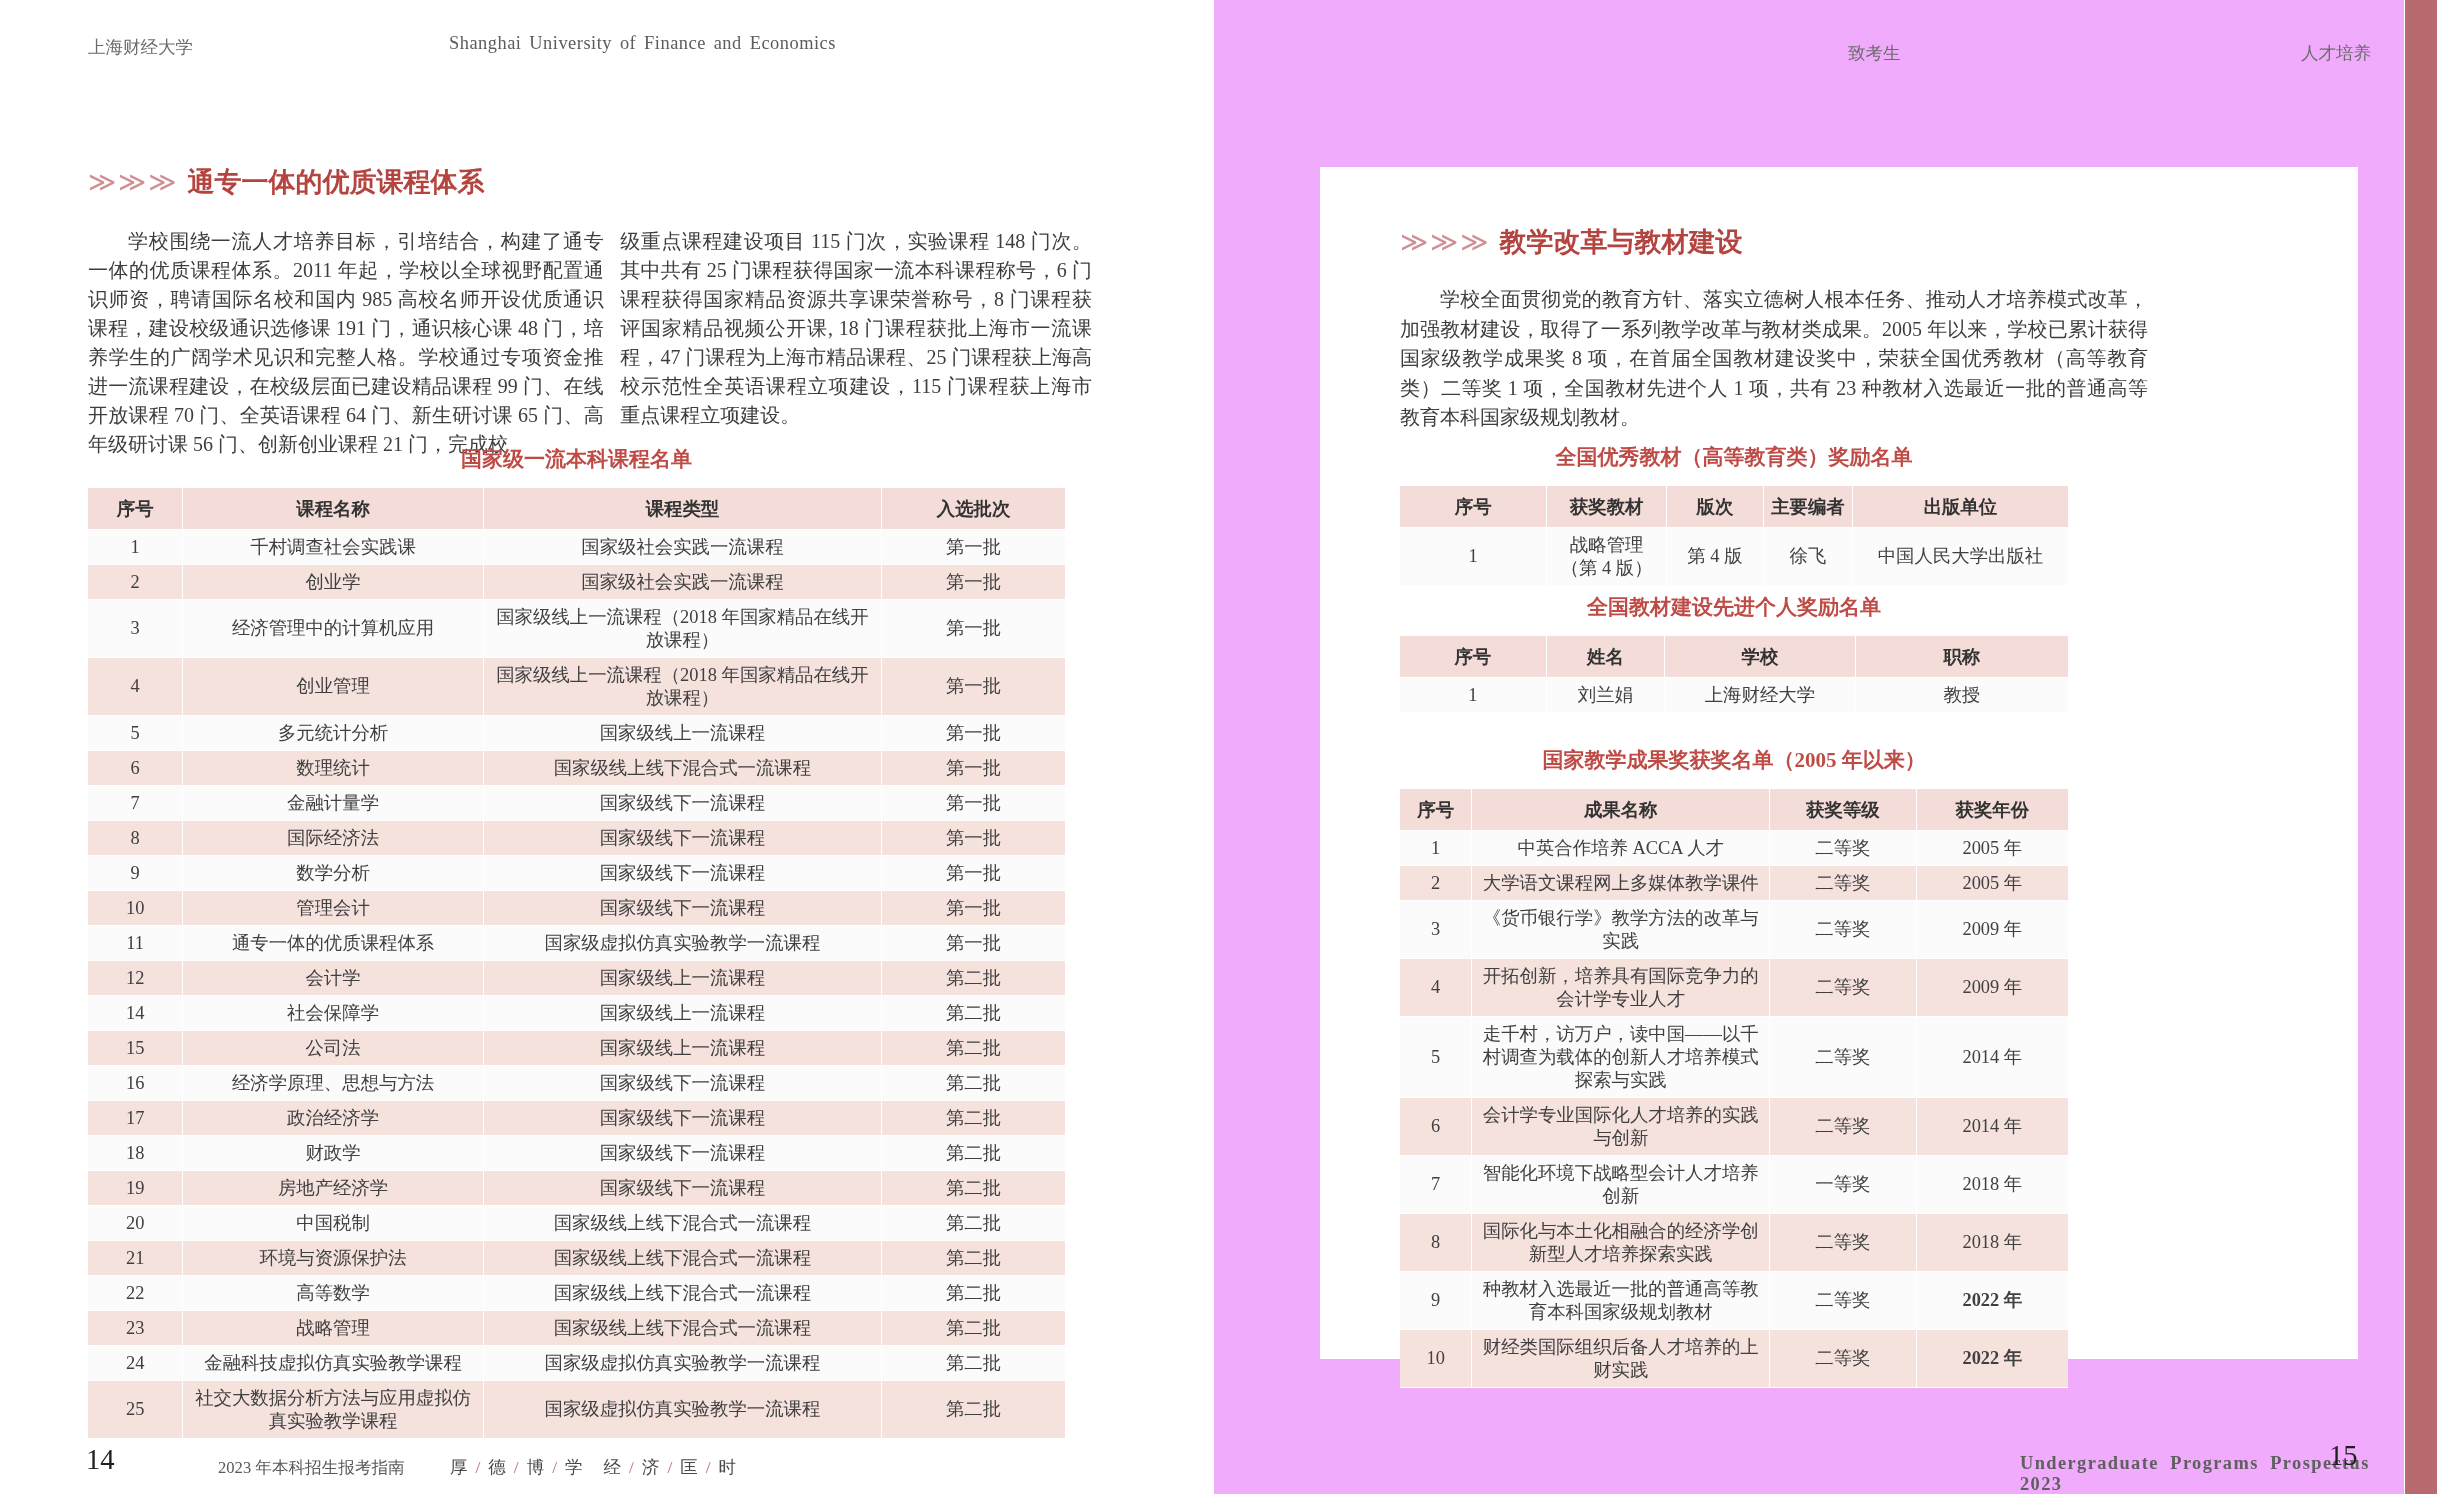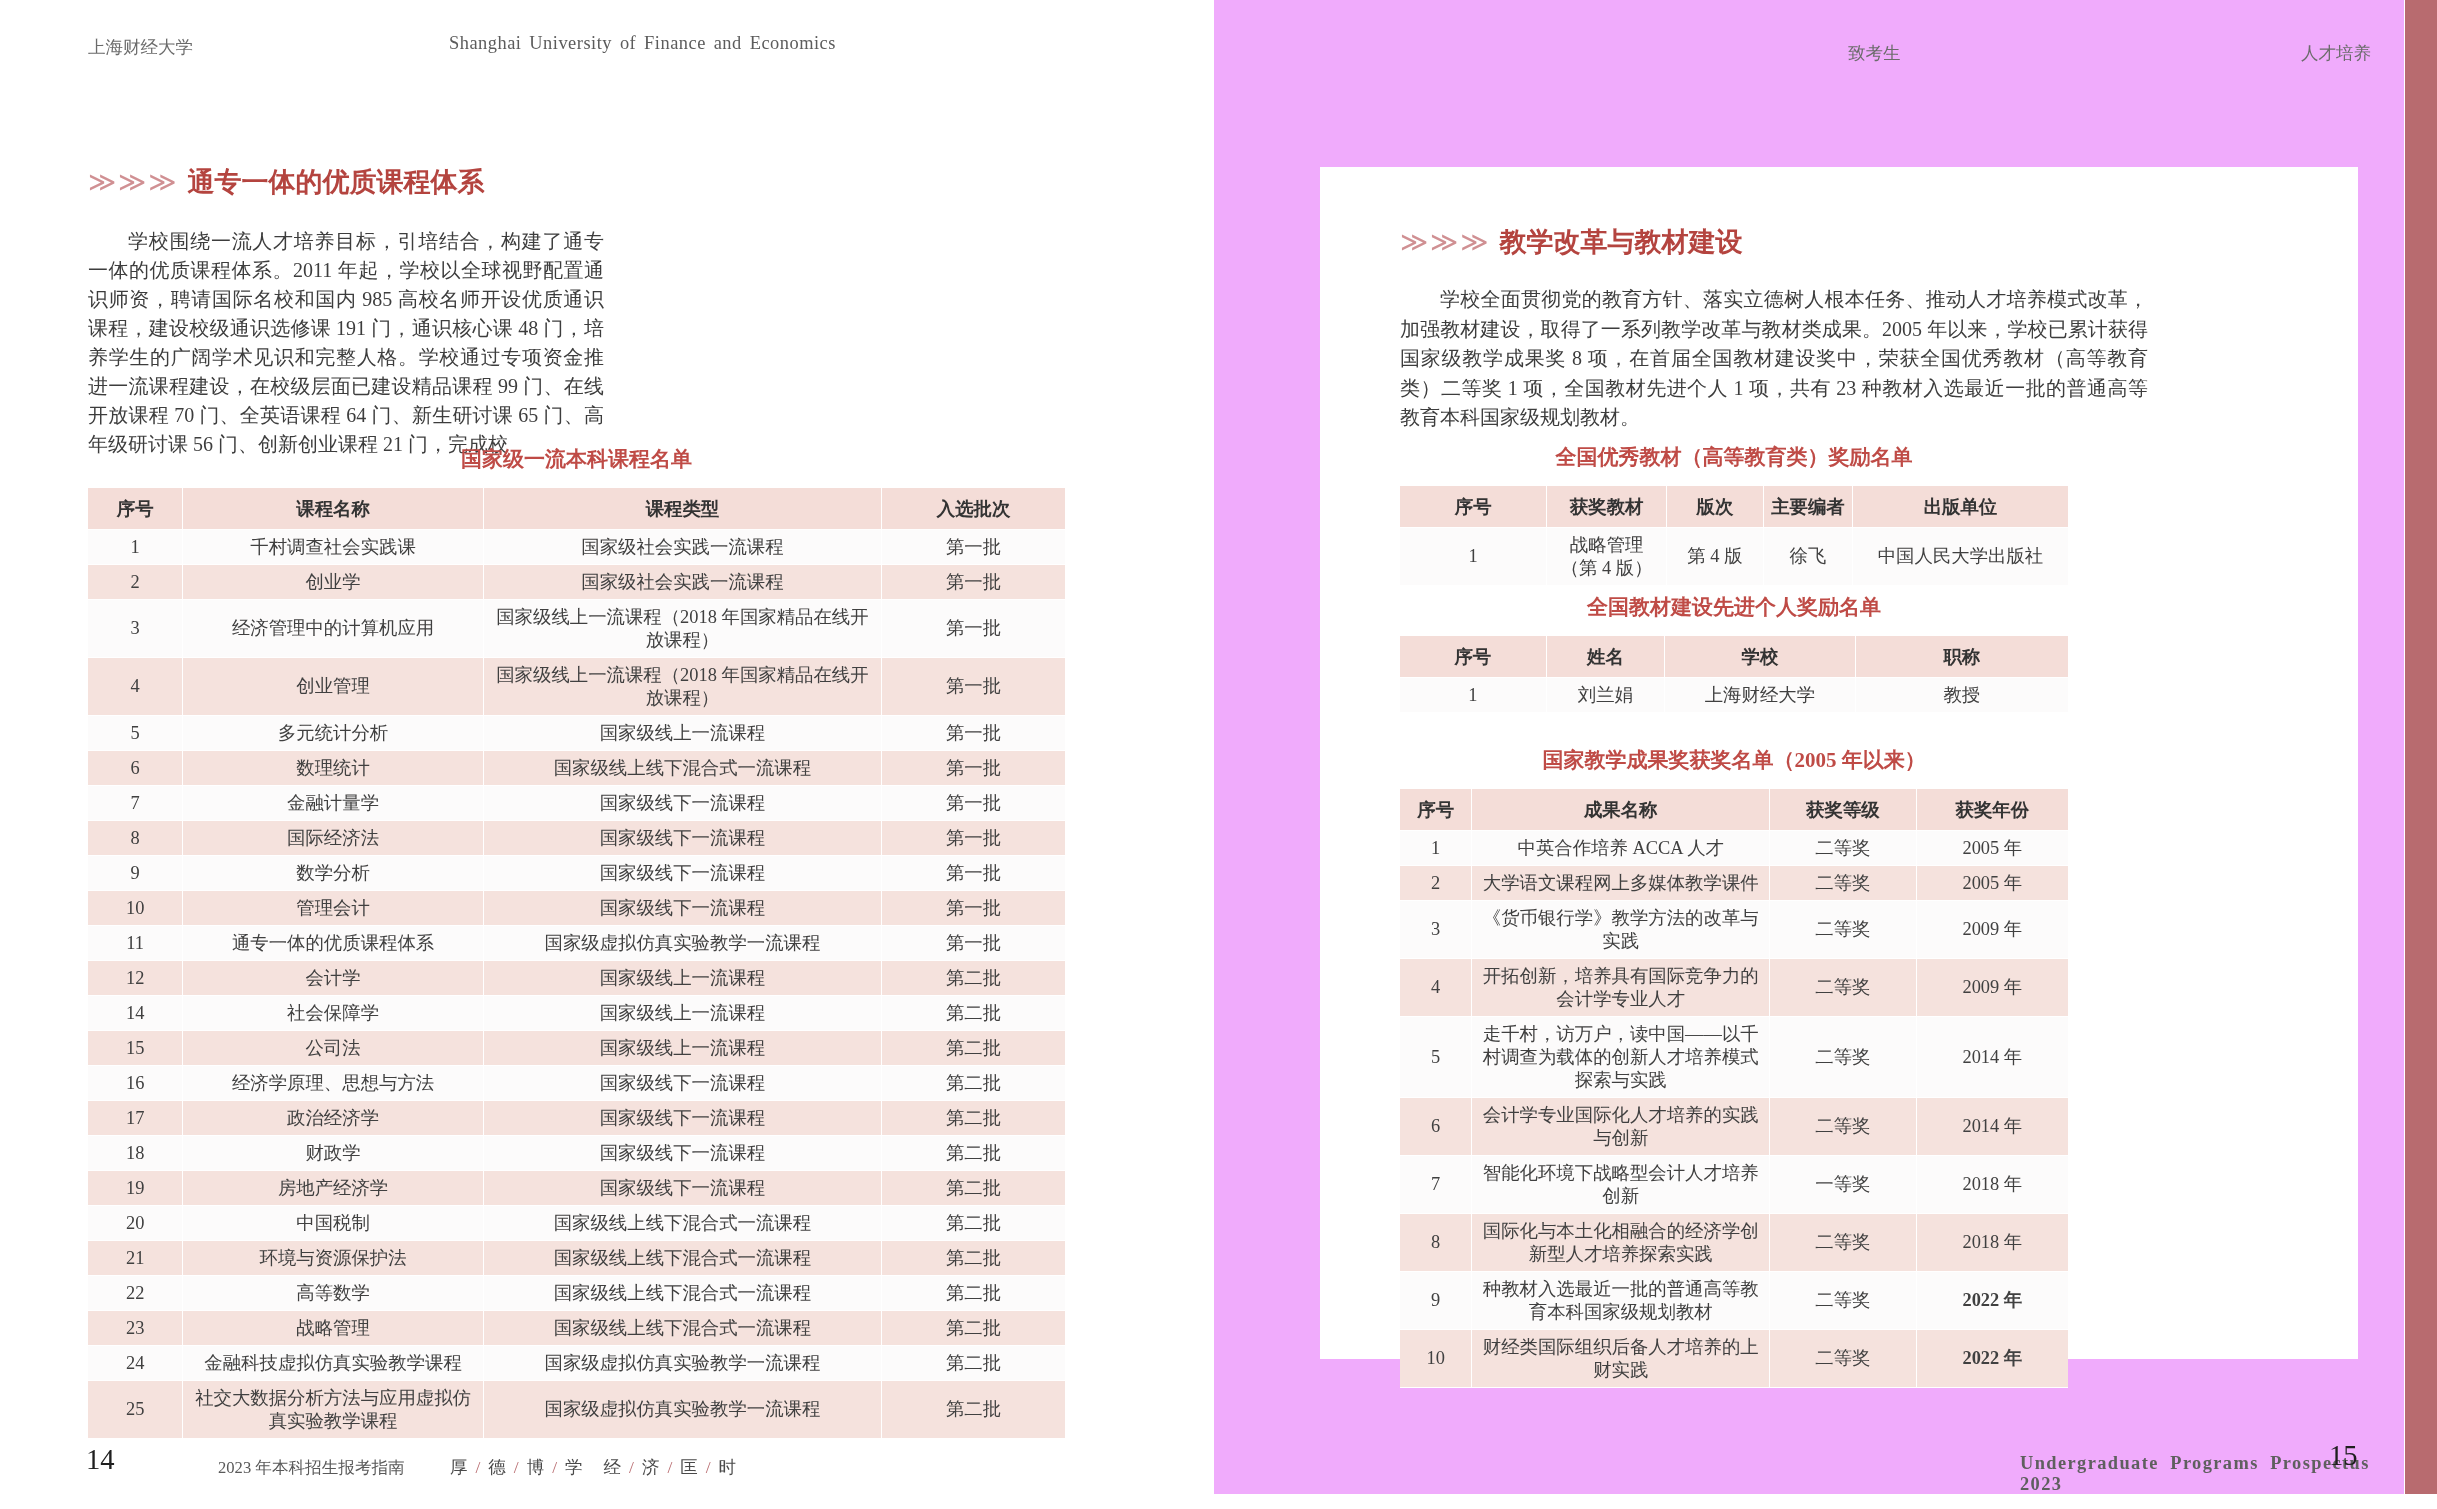--- a/index.html
+++ b/index.html
@@ -77,20 +77,21 @@
   <div class="lp">
     <div class="lp-header-cn">上海财经大学</div>
     <div class="lp-header-en">Shanghai University of Finance and Economics</div>
 
     <div class="lp-title section-title">
       <span class="marks">≫≫≫</span><span>通专一体的优质课程体系</span>
     </div>
 
     <div class="lp-cols">
       <div class="pcol pcol1">学校围绕一流人才培养目标，引培结合，构建了通专一体的优质课程体系。2011 年起，学校以全球视野配置通识师资，聘请国际名校和国内 985 高校名师开设优质通识课程，建设校级通识选修课 191 门，通识核心课 48 门，培养学生的广阔学术见识和完整人格。学校通过专项资金推进一流课程建设，在校级层面已建设精品课程 99 门、在线开放课程 70 门、全英语课程 64 门、新生研讨课 65 门、高年级研讨课 56 门、创新创业课程 21 门，完成校</div>
+      <div class="pcol pcol2">级重点课程建设项目 115 门次，实验课程 148 门次。其中共有 25 门课程获得国家一流本科课程称号，6 门课程获得国家精品资源共享课荣誉称号，8 门课程获评国家精品视频公开课, 18 门课程获批上海市一流课程，47 门课程为上海市精品课程、25 门课程获上海高校示范性全英语课程立项建设，115 门课程获上海市重点课程立项建设。</div>
     </div>
 
     <div class="tablewrap lp-tablewrap">
       <div class="table-title">国家级一流本科课程名单</div>
       <table class="t-main">
           <thead>
             <tr>
               <th>序号</th>
               <th>课程名称</th>
               <th>课程类型</th>

